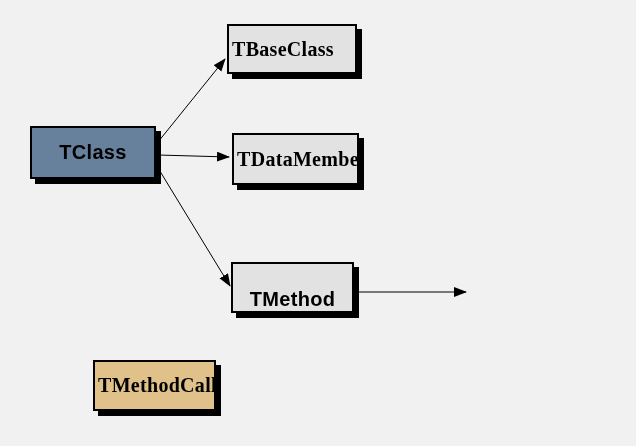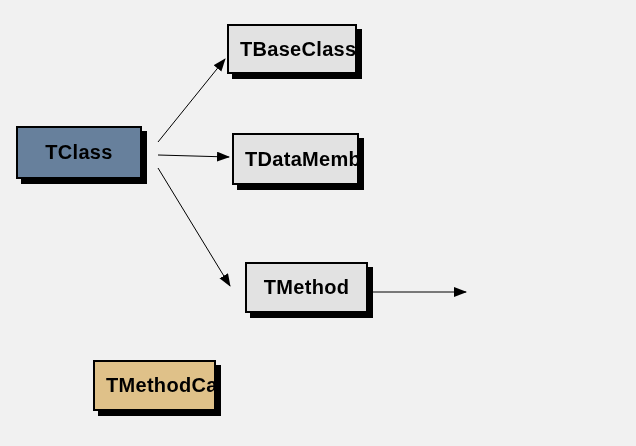--- a/index.html
+++ b/index.html
@@ -24,27 +24,27 @@
     display: flex;
     align-items: center;
     overflow: hidden;
     white-space: nowrap;
     font-weight: bold;
     font-size: 20px;
     letter-spacing: 0.3px;
     color: #000;
     cursor: pointer;
   }
-  .node.left   { justify-content: flex-start; padding-left: 11px; }
+  .node.left   { justify-content: flex-start; padding-left: 3px; font-family: Liberation Serif, serif; }
   .node.center { justify-content: center; }
 
-  .n-tclass      { left: 16px;  top: 126px; width: 126px; height: 53px; }
+  .n-tclass      { left: 30px;  top: 126px; width: 126px; height: 53px; }
   .n-tbaseclass  { left: 227px; top: 24px;  width: 130px; height: 50px; }
   .n-tdatamember { left: 232px; top: 133px; width: 127px; height: 52px; }
-  .n-tmethod     { left: 245px; top: 262px; width: 123px; height: 51px; }
+  .n-tmethod     { left: 231px; top: 262px; width: 123px; height: 51px; align-items: flex-end; }
   .n-tmethodarg  { left: 469px; top: 265px; width: 124px; height: 52px; }
   .n-tmethodcall { left: 93px;  top: 360px; width: 123px; height: 51px; }
 </style>
 </head>
 <body>
 
 <div class="canvas" style="background-color: rgb(241, 241, 241);">
 
   <svg class="edges" viewBox="0 0 636 446" xmlns="http://www.w3.org/2000/svg">
     <defs>

